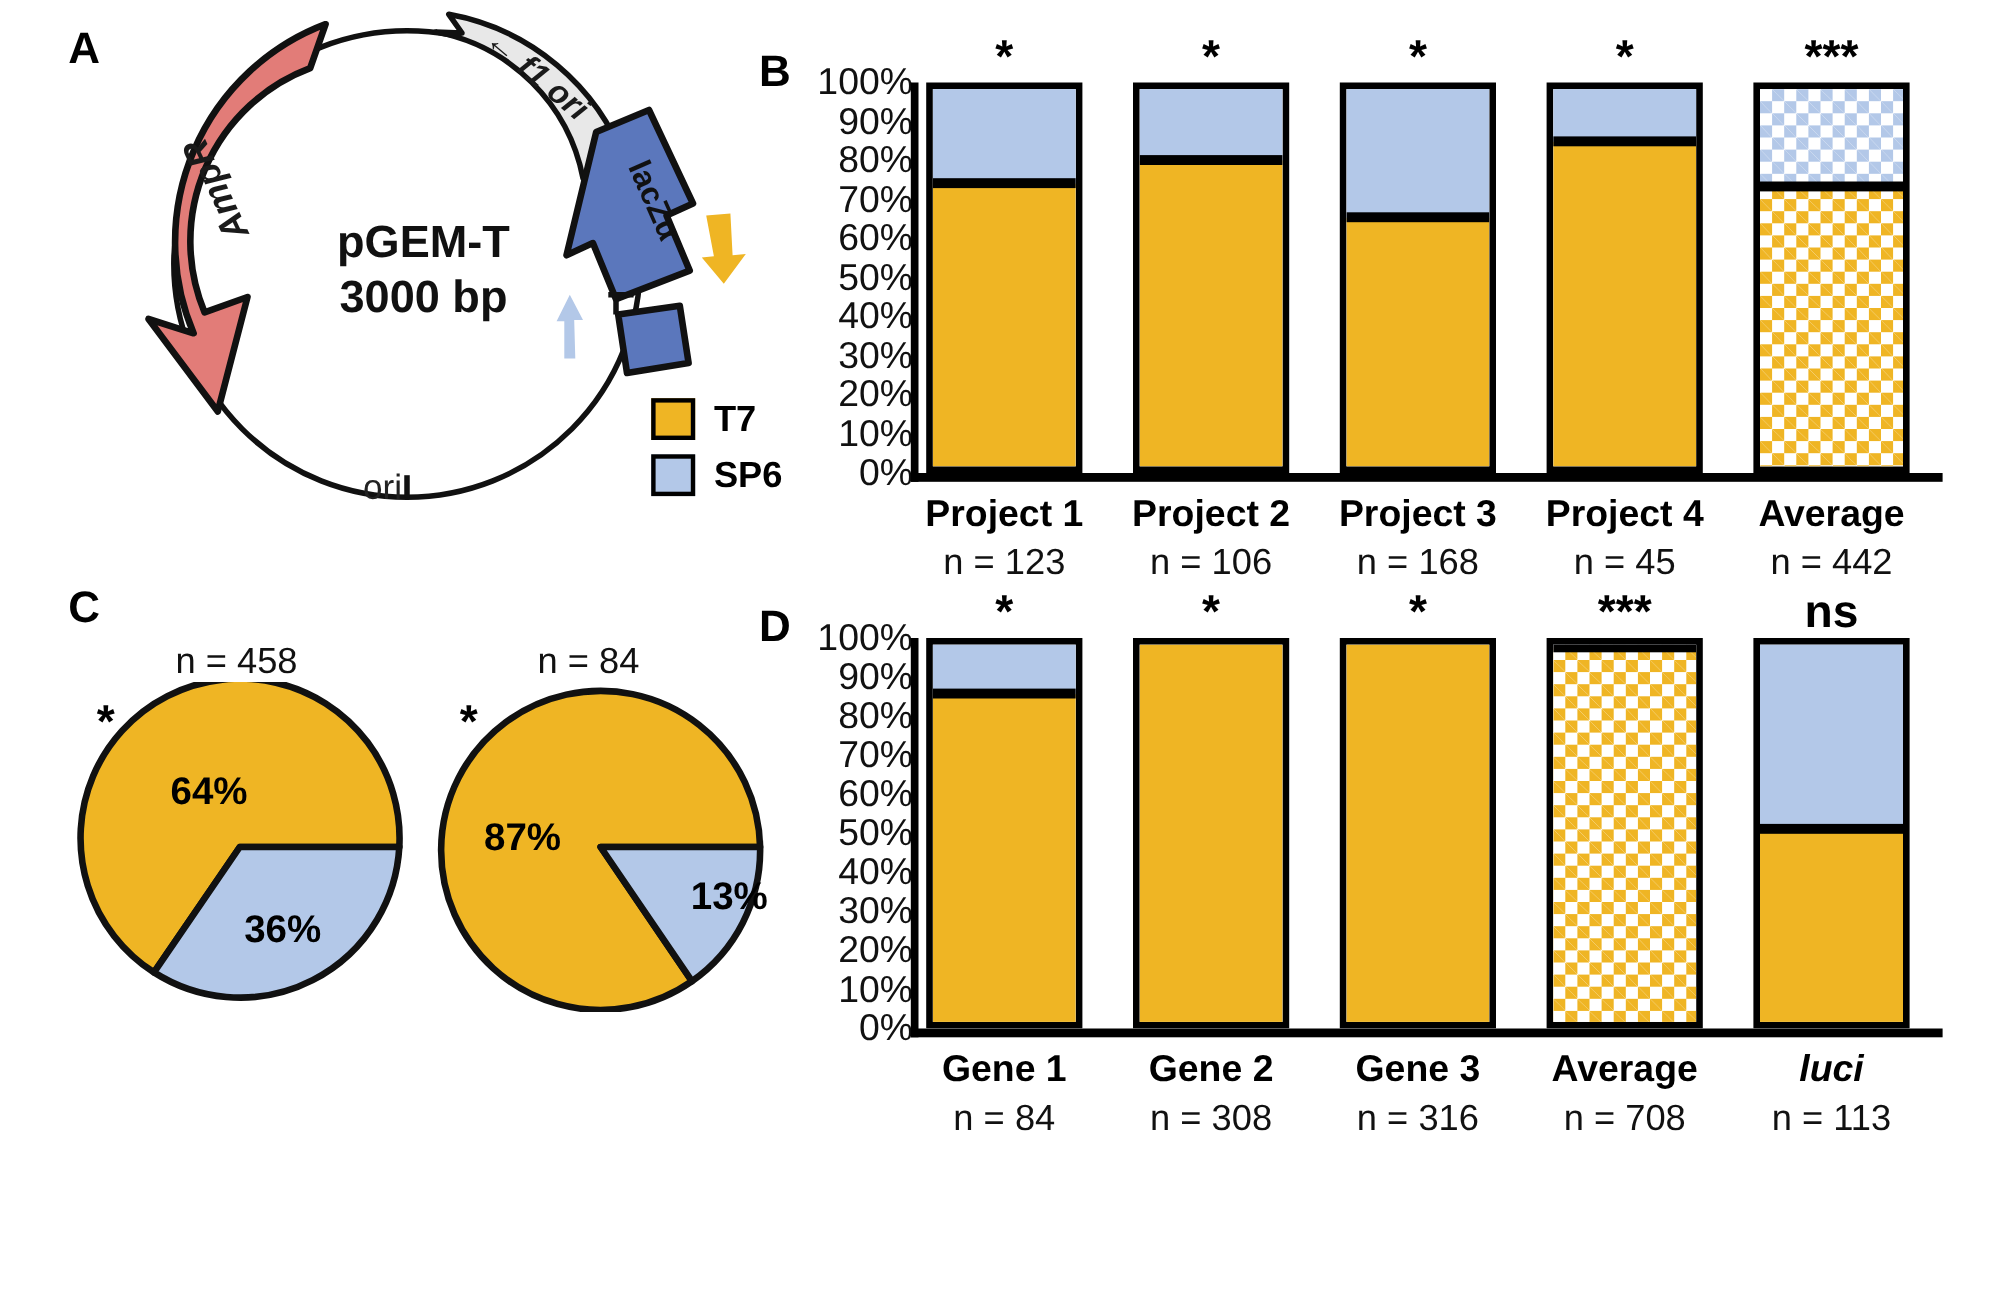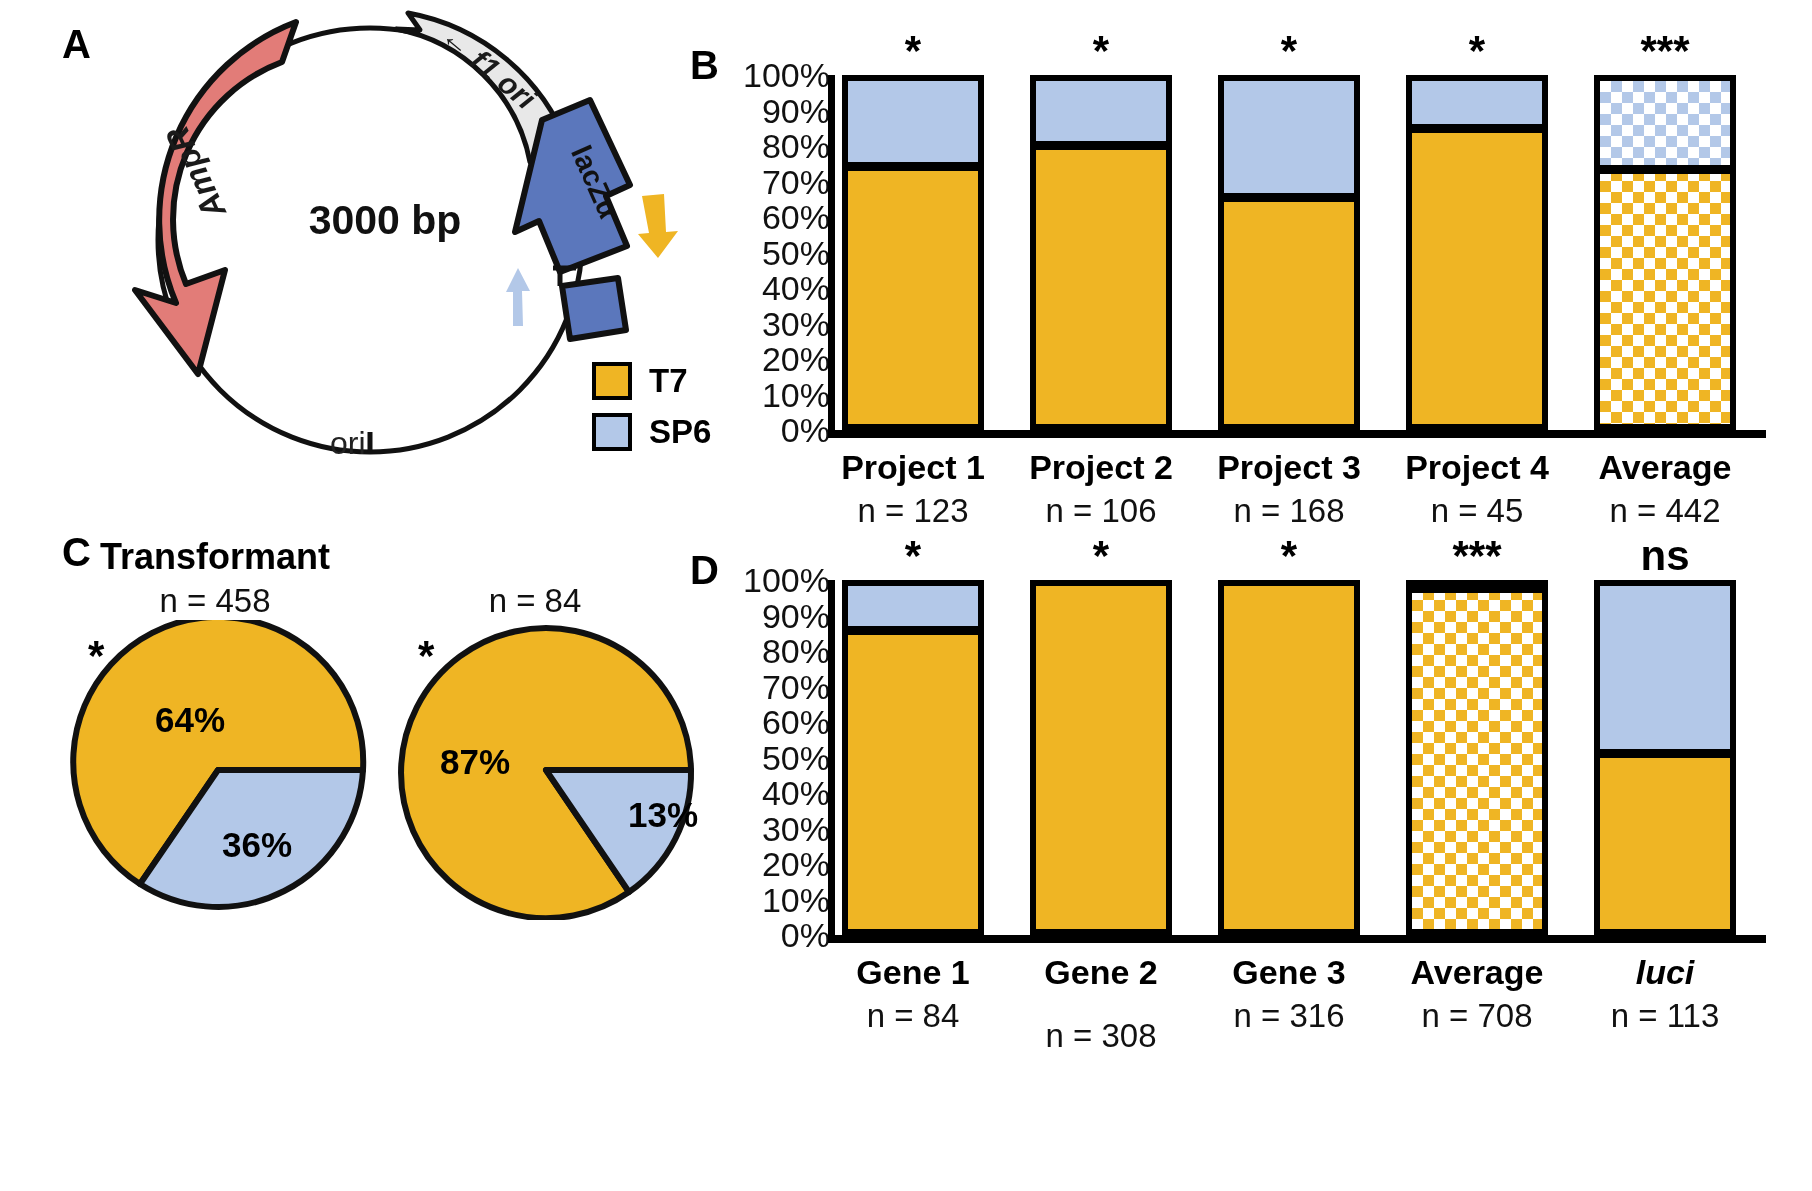--- a/index.html
+++ b/index.html
@@ -253,20 +253,21 @@
 
       <g>
         <path d="M 470 268 L 470 286 M 463 268 L 486 268" stroke="#111" stroke-width="5" fill="none"></path>
         <path d="M 470 282 L 470 264 M 456 264 L 480 264" stroke="#111" stroke-width="0" fill="none"></path>
       </g>
 
       <line x1="280" y1="452" x2="280" y2="432" stroke="#111" stroke-width="5"></line>
     </svg>
 
     <div class="plasmid-center-label">
+      <div>pGEM-T</div>
       <div>3000 bp</div>
     </div>
 
     <div class="ori-label">ori</div>
 
     <div id="legend-a">
       <div class="legend-row">
         <div class="legend-swatch t7"></div>
         <div class="legend-text">T7</div>
       </div>
@@ -334,21 +335,20 @@
         </div>
         <div class="bc-sig" style="left: 766px; width: 142px; top: 2px;">***</div>
         <div class="bc-cat" style="left: 742px; width: 190px; top: 423px;">Average</div>
         <div class="bc-n" style="left: 742px; width: 190px; top: 467px;">n = 442</div>
       </div>
   </div>
 
   <div id="panel-c">
     <div class="panel-letter" style="left:62px; top:20px;">C</div>
 
-    <div class="pie-title" style="left:40px; top:26px; width:350px;">Transformant</div>
     <div class="pie-n" style="left:40px; top:72px; width:350px;">n = 458</div>
     <div class="pie-sig" style="left:88px; top:122px;">*</div>
     <svg style="position:absolute; left:68px; top:110px;" width="300" height="300" viewBox="0 0 300 300">
 
       <path d="M 150 150 L 295 150 A 145 145 0 1 0 72 264 Z" fill="#efb524" stroke="#111" stroke-width="6" stroke-linejoin="round"></path>
       <path d="M 150 150 L 72 264 A 145 145 0 0 0 295 150 Z" fill="#b3c8e8" stroke="#111" stroke-width="6" stroke-linejoin="round"></path>
     </svg>
     <div class="pie-pct" style="left:155px; top:190px;">64%</div>
     <div class="pie-pct" style="left:222px; top:315px;">36%</div>
 
@@ -388,21 +388,21 @@
         </div>
         <div class="bc-sig" style="left: 14px; width: 142px; top: 2px;">*</div>
         <div class="bc-cat" style="left: -10px; width: 190px; top: 423px;">Gene 1</div>
         <div class="bc-n" style="left: -10px; width: 190px; top: 467px;">n = 84</div>
         <div class="bc-bar" style="left: 202px; top: 50px; width: 142px; height: 355px;">
           <div class="bc-seg-top" style="height: 0px;"></div>
           <div class="bc-seg-bottom" style="height: 343px;"></div>
         </div>
         <div class="bc-sig" style="left: 202px; width: 142px; top: 2px;">*</div>
         <div class="bc-cat" style="left: 178px; width: 190px; top: 423px;">Gene 2</div>
-        <div class="bc-n" style="left: 178px; width: 190px; top: 467px; margin-top: 20px;">n = 308</div>
+        <div class="bc-n" style="left: 178px; width: 190px; top: 467px;">n = 308</div>
         <div class="bc-bar" style="left: 390px; top: 50px; width: 142px; height: 355px;">
           <div class="bc-seg-top" style="height: 0px;"></div>
           <div class="bc-seg-bottom" style="height: 343px;"></div>
         </div>
         <div class="bc-sig" style="left: 390px; width: 142px; top: 2px;">*</div>
         <div class="bc-cat" style="left: 366px; width: 190px; top: 423px;">Gene 3</div>
         <div class="bc-n" style="left: 366px; width: 190px; top: 467px;">n = 316</div>
         <div class="bc-bar" style="left: 578px; top: 50px; width: 142px; height: 355px;">
           <div class="bc-seg-top checker" style="height: 3.43px;"></div>
           <div class="bc-seg-bottom checker" style="height: 339.57px;"></div>

